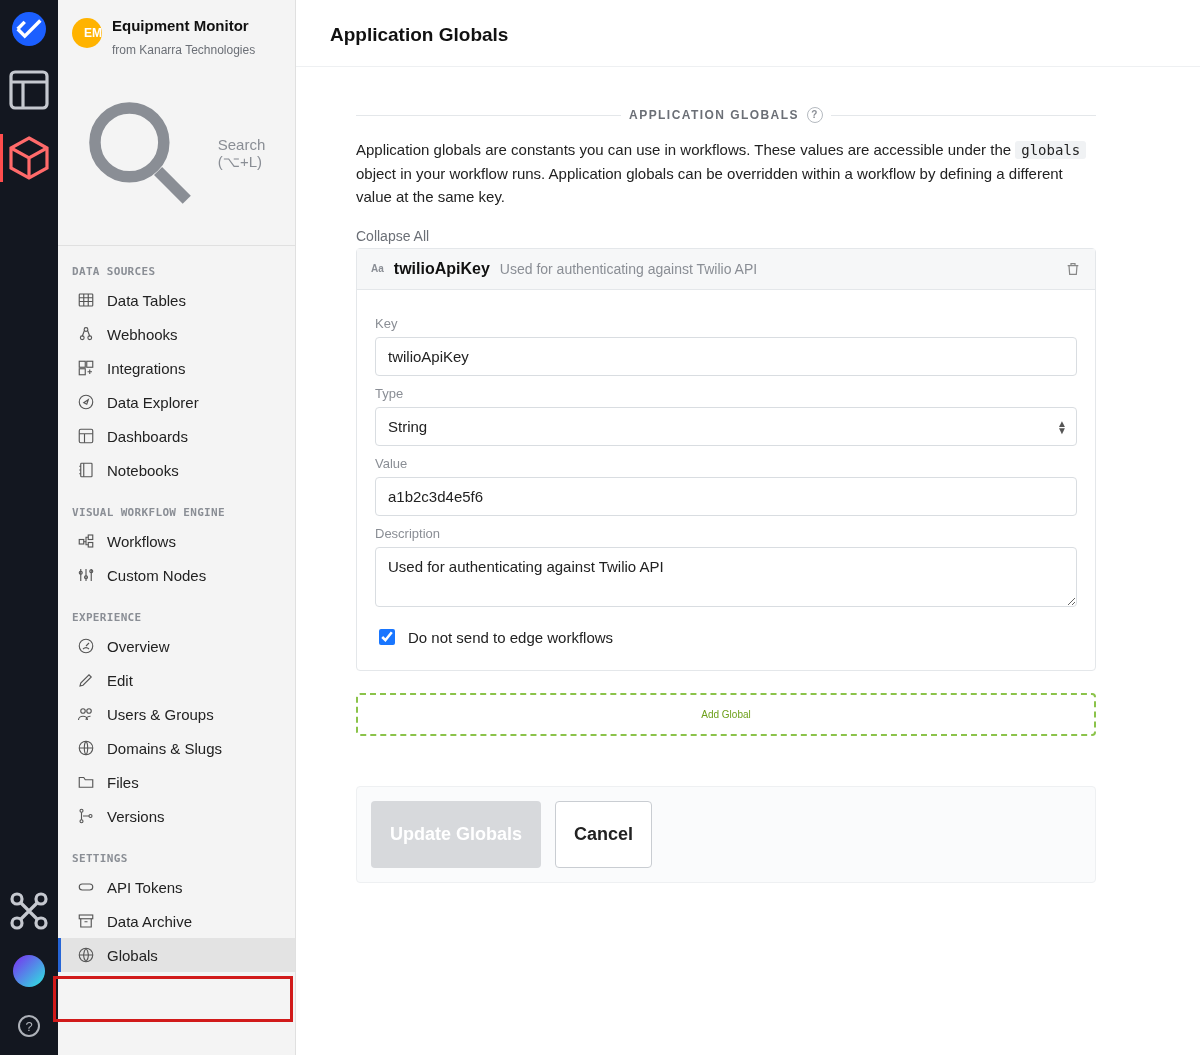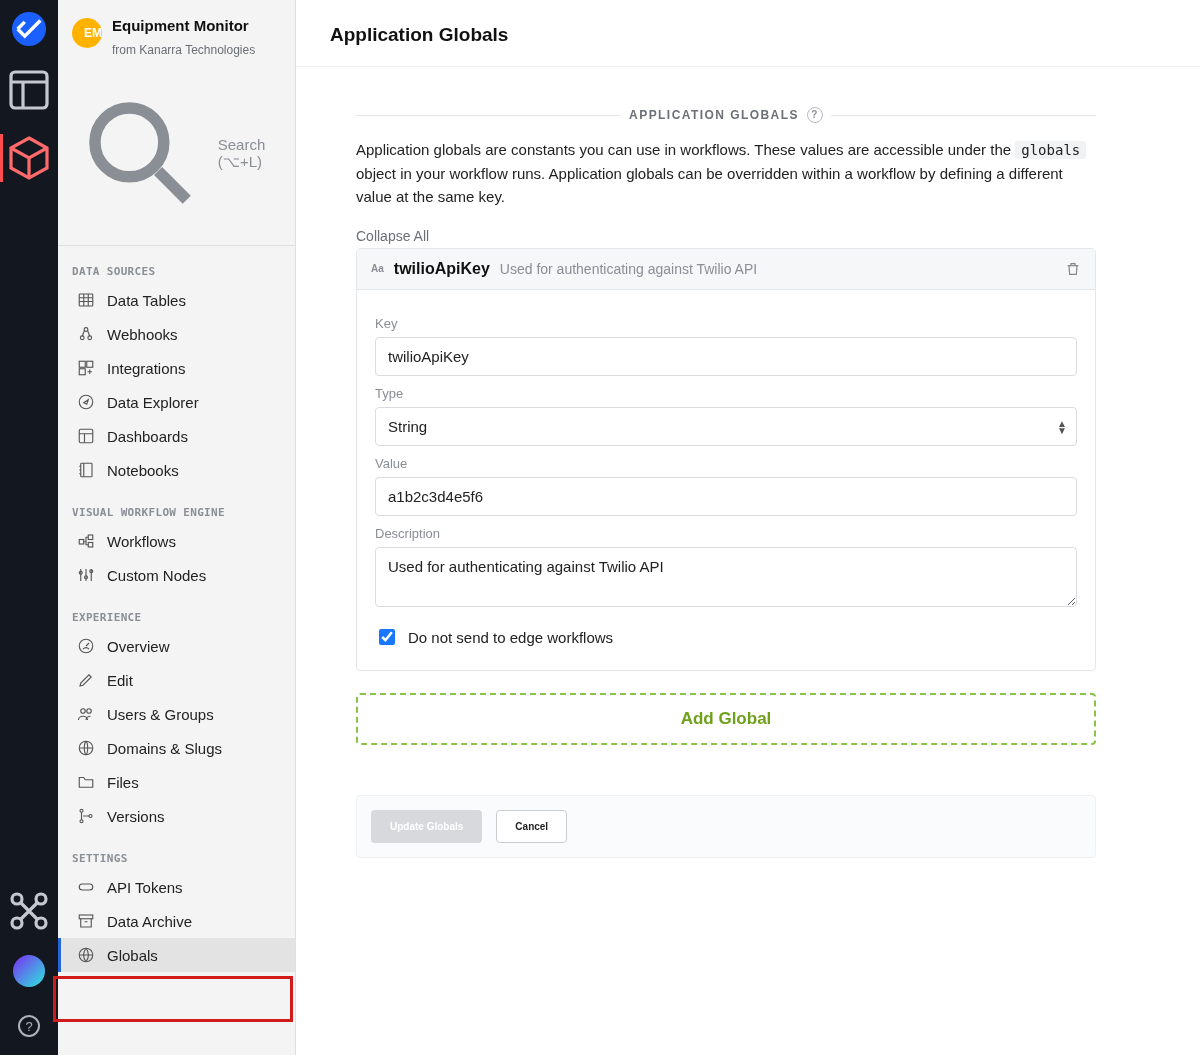--- a/index.html
+++ b/index.html
@@ -69,24 +69,24 @@
   .cardbody{padding:16px 18px 22px}
   .lbl{font-size:13px;color:var(--text-gray);margin:10px 0 6px}
   .inp,.sel,.ta{width:100%;border:1px solid #d9dde1;border-radius:4px;padding:10px 12px;font-size:15px;font-family:inherit;color:#222}
   .sel{appearance:none;background:#fff}
   .selwrap{position:relative}
   .selwrap .arrows{position:absolute;right:10px;top:50%;transform:translateY(-50%);font-size:10px;color:#555;line-height:.7}
   .ta{min-height:60px;resize:vertical}
   .chk{display:flex;align-items:center;gap:10px;margin-top:16px}
   .chk input{width:16px;height:16px;accent-color:#1976ff}
 
-  .addbtn{margin-top:22px;border:2px dashed var(--accent-green);color:var(--accent-green2);font-weight:700;font-size:17px;text-align:center;padding:14px;border-radius:4px}
+  .addbtn{margin-top:22px;border:2px dashed var(--accent-green);color:var(--accent-green2);font-weight:400;font-size:10px;text-align:center;padding:14px;border-radius:4px}
 
   .footer{margin-top:50px;background:#fafbfc;border:1px solid #eef0f2;border-radius:4px;padding:14px;display:flex;gap:14px}
-  .btn{border-radius:4px;padding:10px 18px;font-size:10px;font-weight:600;border:1px solid transparent}
+  .btn{border-radius:4px;padding:22px 18px;font-size:18px;font-weight:600;border:1px solid transparent}
   .btn-primary{background:#d7d9dc;color:#fff}
   .btn-secondary{background:#fff;border-color:#c9cdd2;color:#222}
 
   svg{width:100%;height:100%;display:block}
 </style>
 </head>
 <body>
 
 <div class="root">
 

